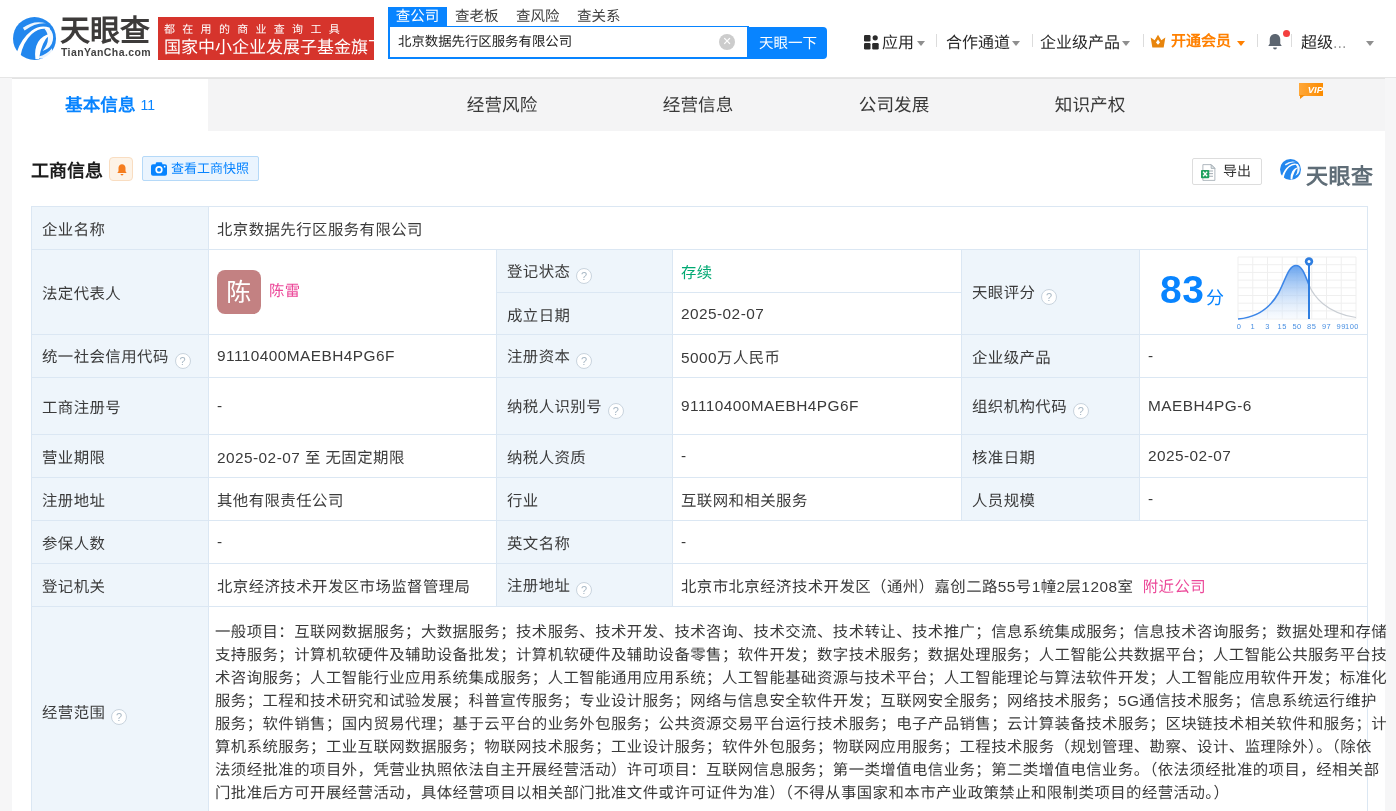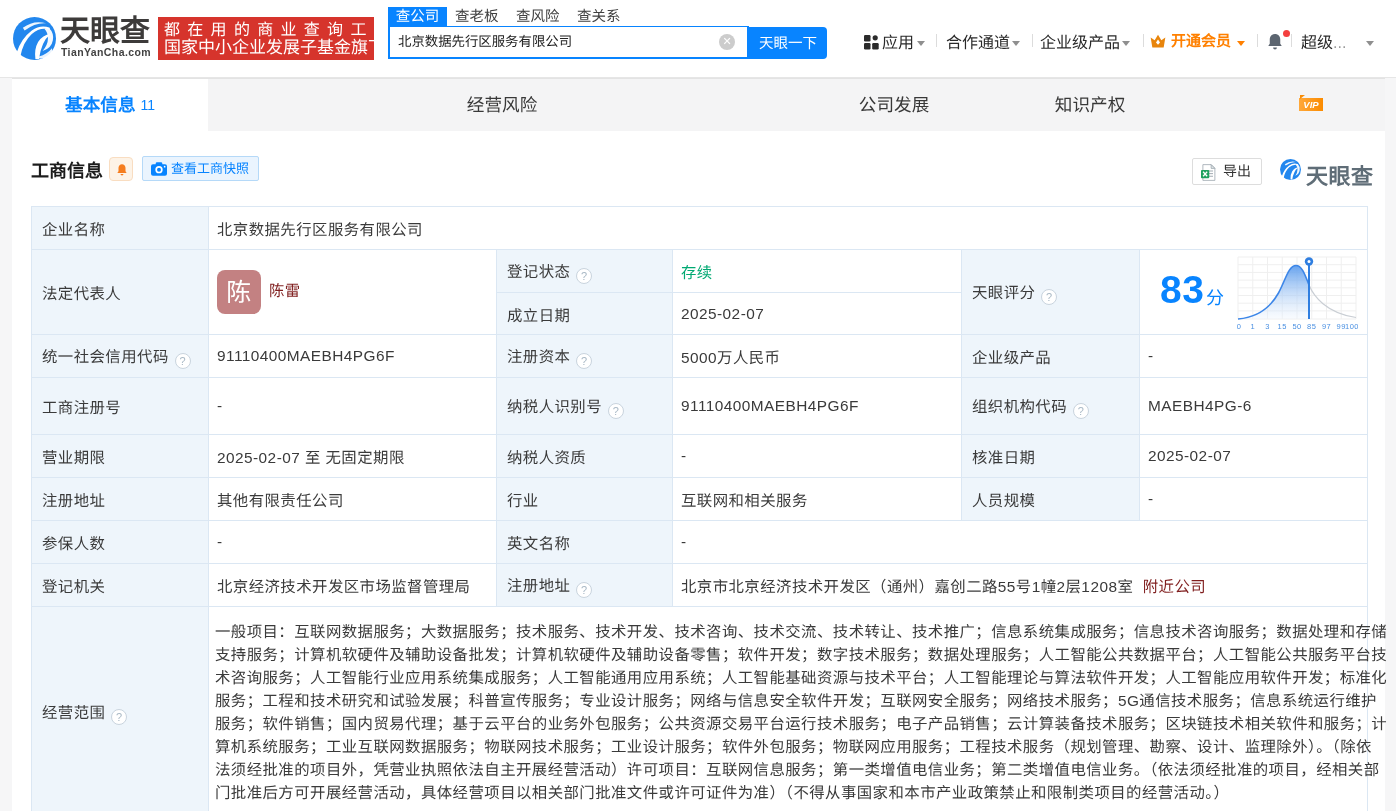--- a/index.html
+++ b/index.html
@@ -6,21 +6,21 @@
 * { box-sizing: border-box; margin:0; padding:0; }
 html,body { width:1396px; height:811px; overflow:hidden; }
 body { font-family:"Liberation Sans",sans-serif; background:#f6f6f7; color:#333; position:relative; }
 .abs { position:absolute; }
 
 
 #header { position:absolute; left:0; top:0; width:1396px; height:78px; background:#fff; border-bottom:1px solid #e6e6e6; }
 #logoTxt { position:absolute; left:60px; top:16px; font-size:30px; line-height:30px; font-weight:bold; color:#3d3b3a; }
 #logoSub { position:absolute; left:61px; top:46px; font-size:10.5px; font-weight:bold; color:#434343; letter-spacing:0.4px; }
 #badge { position:absolute; left:158px; top:17px; width:216px; height:43px; background:#d6342c; color:#fff; padding:3px 0 3px 6px; }
-#badge .l1 { font-size:16px; letter-spacing:7.3px; line-height:19px; white-space:nowrap; }
+#badge .l1 { font-size:11px; letter-spacing:7.3px; line-height:19px; white-space:nowrap; }
 #badge .l2 { font-size:17px; letter-spacing:0; line-height:18px; white-space:nowrap; }
 
 
 #stabs { position:absolute; left:388px; top:7px; width:361px; height:19px; }
 #stabs .t { position:absolute; font-size:14.5px; color:#404040; height:28px; line-height:18px; vertical-align:top; }
 #stabs .t.on { background:#0884ff; color:#fff; width:59px; text-align:center; }
 #sline { position:absolute; left:388px; top:25.5px; width:361px; height:2px; background:#0884ff; }
 #sinput { position:absolute; left:388px; top:27px; width:361px; height:32px; background:#fff; border:2px solid #0884ff; border-top:none; line-height:29px; font-size:13.4px; color:#222; padding-left:8px; }
 #sclear { position:absolute; left:719px; top:34px; width:16px; height:16px; border-radius:50%; background:#ccc; color:#fff; text-align:center; line-height:15px; font-size:11px; }
 #sbtn { position:absolute; left:749px; top:27px; width:78px; height:32px; background:#0884ff; border-radius:0 4px 4px 0; color:#fff; font-size:14.5px; text-align:center; line-height:32px; }
@@ -43,21 +43,21 @@
 #bellChip { position:absolute; left:97px; top:79px; width:24px; height:24px; background:#fdf3e7; border:1px solid #f9ddc1; border-radius:4px; }
 #snapBtn { position:absolute; left:130px; top:78px; height:25px; background:#eaf4fe; border:1px solid #b5d9f8; border-radius:2px; font-size:13px; color:#0884ff; line-height:23px; padding:0 9px 0 28px; }
 #expBtn { position:absolute; left:1180px; top:80px; width:70px; height:27px; background:#fff; border:1px solid #ddd; border-radius:2px; font-size:14px; color:#333; line-height:25px; padding-left:30px; }
 #miniLogoTxt { position:absolute; left:1294px; top:80px; font-size:22px; font-weight:bold; color:#5f6d77; letter-spacing:0.5px; }
 
 
 #tbl { position:absolute; left:19px; top:128px; border-collapse:collapse; table-layout:fixed; width:1336px; }
 #tbl td { border:1px solid #dbe7f3; font-size:15.4px; letter-spacing:0.45px; color:#3a3a3a; padding:0 8px; height:42px; vertical-align:middle; }
 #tbl td.lb { background:#eef5fb; padding-left:10px; }
 .qm { display:inline-block; width:16px; height:16px; border:1px solid #c9d4de; border-radius:50%; color:#a8b8c5; font-size:11px; line-height:14px; text-align:center; margin-left:6px; vertical-align:-3px; background:#fff; }
-a.lnk { color:#7f1d1d; text-decoration:none; }
+a.lnk { color:#ec4899; text-decoration:none; }
 .green { color:#00a972; }
 #avatar { display:inline-block; width:44px; height:44px; border-radius:8px; background:#c38182; color:#fff; font-size:25px; text-align:center; line-height:44px; vertical-align:middle; }
 #scoreNum { font-size:39px; line-height:39px; font-weight:bold; color:#0884ff; }
 #scoreFen { font-size:18px; line-height:18px; color:#0884ff; }
 #tbl td#scope { line-height:23px; font-size:15.4px; color:#3a3a3a; padding:13px 0 13px 6px; }
 #scope .sl { white-space:nowrap; }
 </style>
 </head>
 <body>
 
@@ -116,23 +116,24 @@
   <div class="abs" style="left:1283px;top:30px;width:7px;height:7px;border-radius:50%;background:#f4403f"></div>
     <div class="vdiv" style="left:1291px"></div>
   <div class="rmt" style="left:1301px">超级<span style="color:#9a9a9a">...</span></div>
   <div class="caret" style="left:1366px"></div>
 </div>
 
 <div id="container">
   <div id="nav">
     <div class="tab on" style="left:0">基本信息<sup>11</sup></div>
     <div class="tab" style="left:392px">经营风险</div>
+    <div class="tab" style="left:588px">经营信息</div>
     <div class="tab" style="left:784px">公司发展</div>
     <div class="tab" style="left:980px">知识产权</div>
-    <div class="abs" style="left:1287px;top:19px;width:24px;height:13px;background:linear-gradient(90deg,#ffa83a,#fb8b00);border-radius:0;color:#fff;font-size:9.5px;font-weight:bold;font-style:italic;text-align:center;line-height:13px">VIP</div>
+    <div class="abs" style="left:1287px;top:4px;width:24px;height:13px;background:linear-gradient(90deg,#ffa83a,#fb8b00);border-radius:0;color:#fff;font-size:9.5px;font-weight:bold;font-style:italic;text-align:right;line-height:13px">VIP</div>
       <div class="abs" style="left:1288px;top:15.5px;width:0;height:0;border-top:4px solid #f88d07;border-right:5px solid transparent"></div>
   </div>
 
   <div id="secTitle">工商信息</div>
   <div id="bellChip">
       <svg style="position:absolute;left:5px;top:4px" width="14" height="16" viewBox="0 0 24 24">
         <path d="M12 2 C8.7 2 6 4.7 6 8 L6 14 L4 17 L20 17 L18 14 L18 8 C18 4.7 15.3 2 12 2 Z" fill="#f57d1f"></path>
         <path d="M9.5 19 a2.5 2.5 0 0 0 5 0 Z" fill="#f57d1f"></path>
       </svg>
     </div>

